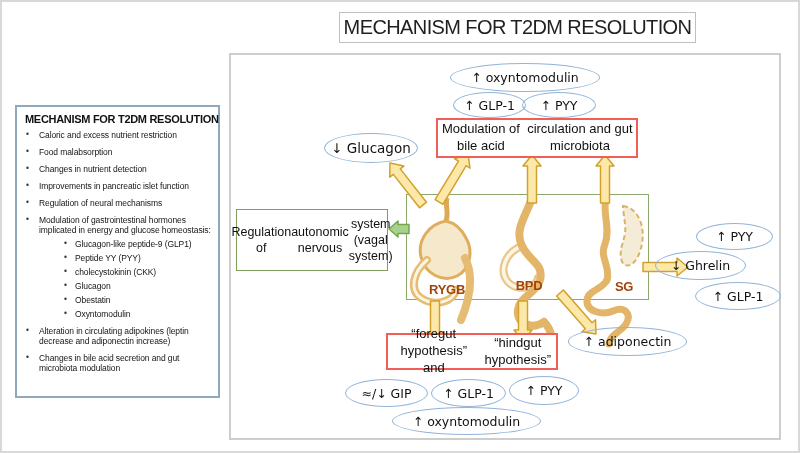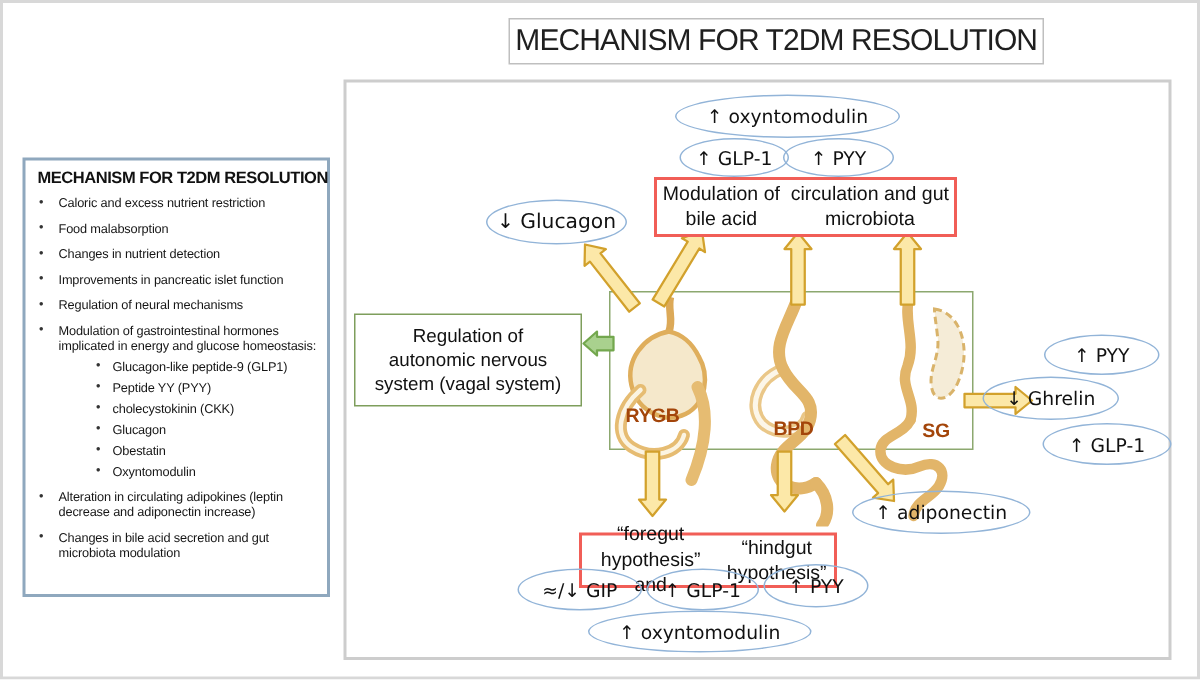--- a/index.html
+++ b/index.html
@@ -29,21 +29,21 @@
 
   .ellipse{position:absolute;border:1.4px solid #92B4D8;border-radius:50%;background:transparent;
     display:flex;align-items:center;justify-content:center;white-space:nowrap;
     font-size:12.5px;color:#111;font-family:"DejaVu Sans","Liberation Sans",sans-serif;z-index:4;}
 
   .redbox{position:absolute;border:2px solid #F15E57;background:#fff;z-index:4;
     display:flex;flex-direction:row;align-items:center;justify-content:center;
     font-size:13px;line-height:1.3;color:#111;text-align:center;}
 
   .vagal-box{position:absolute;left:5px;top:154px;width:152px;height:62px;border:1.5px solid #7E9E5C;background:#fff;z-index:4;
-    display:flex;flex-direction:column;align-items:center;justify-content:center;
+    display:flex;align-items:center;justify-content:center;
     font-size:12.5px;line-height:1.3;color:#111;text-align:center;}
 
   .surgery-label{position:absolute;width:60px;text-align:center;font-weight:bold;font-size:13px;
     color:#A3450A;z-index:4;letter-spacing:-0.3px;}
 </style>
 </head>
 <body>
 
 <div class="frame">
 
@@ -120,31 +120,31 @@
     </div>
 
     <div class="ellipse" style="left:93px;top:78px;width:94px;height:30px;font-size:13.5px;">↓ Glucagon</div>
 
     <div class="vagal-box">
       <div>Regulation of</div>
       <div>autonomic nervous</div>
       <div>system (vagal system)</div>
     </div>
 
-    <div class="surgery-label" style="left:174px;top:214px;">RYGB</div>
+    <div class="surgery-label" style="left:174px;top:227px;text-align:right;">RYGB</div>
     <div class="surgery-label" style="left:268px;top:223px;">BPD</div>
     <div class="surgery-label" style="left:363px;top:224px;">SG</div>
 
     <div class="ellipse" style="left:465px;top:168px;width:77px;height:27px;">↑ PYY</div>
     <div class="ellipse" style="left:424px;top:196px;width:91px;height:29px;">↓ Ghrelin</div>
     <div class="ellipse" style="left:464px;top:227px;width:86px;height:28px;">↑ GLP-1</div>
 
     <div class="ellipse" style="left:337px;top:272px;width:119px;height:29px;">↑ adiponectin</div>
 
-    <div class="redbox" style="left:155px;top:300px;width:172px;height:37px;">
+    <div class="redbox" style="left:155px;top:278px;width:172px;height:37px;">
       <div>“foregut hypothesis” and</div>
       <div>“hindgut hypothesis”</div>
     </div>
 
     <div class="ellipse" style="left:114px;top:324px;width:83px;height:28px;">≈/↓ GIP</div>
     <div class="ellipse" style="left:200px;top:324px;width:75px;height:28px;">↑ GLP-1</div>
     <div class="ellipse" style="left:278px;top:321px;width:70px;height:29px;">↑ PYY</div>
     <div class="ellipse" style="left:161px;top:352px;width:149px;height:28px;">↑ oxyntomodulin</div>
 
   </div>

